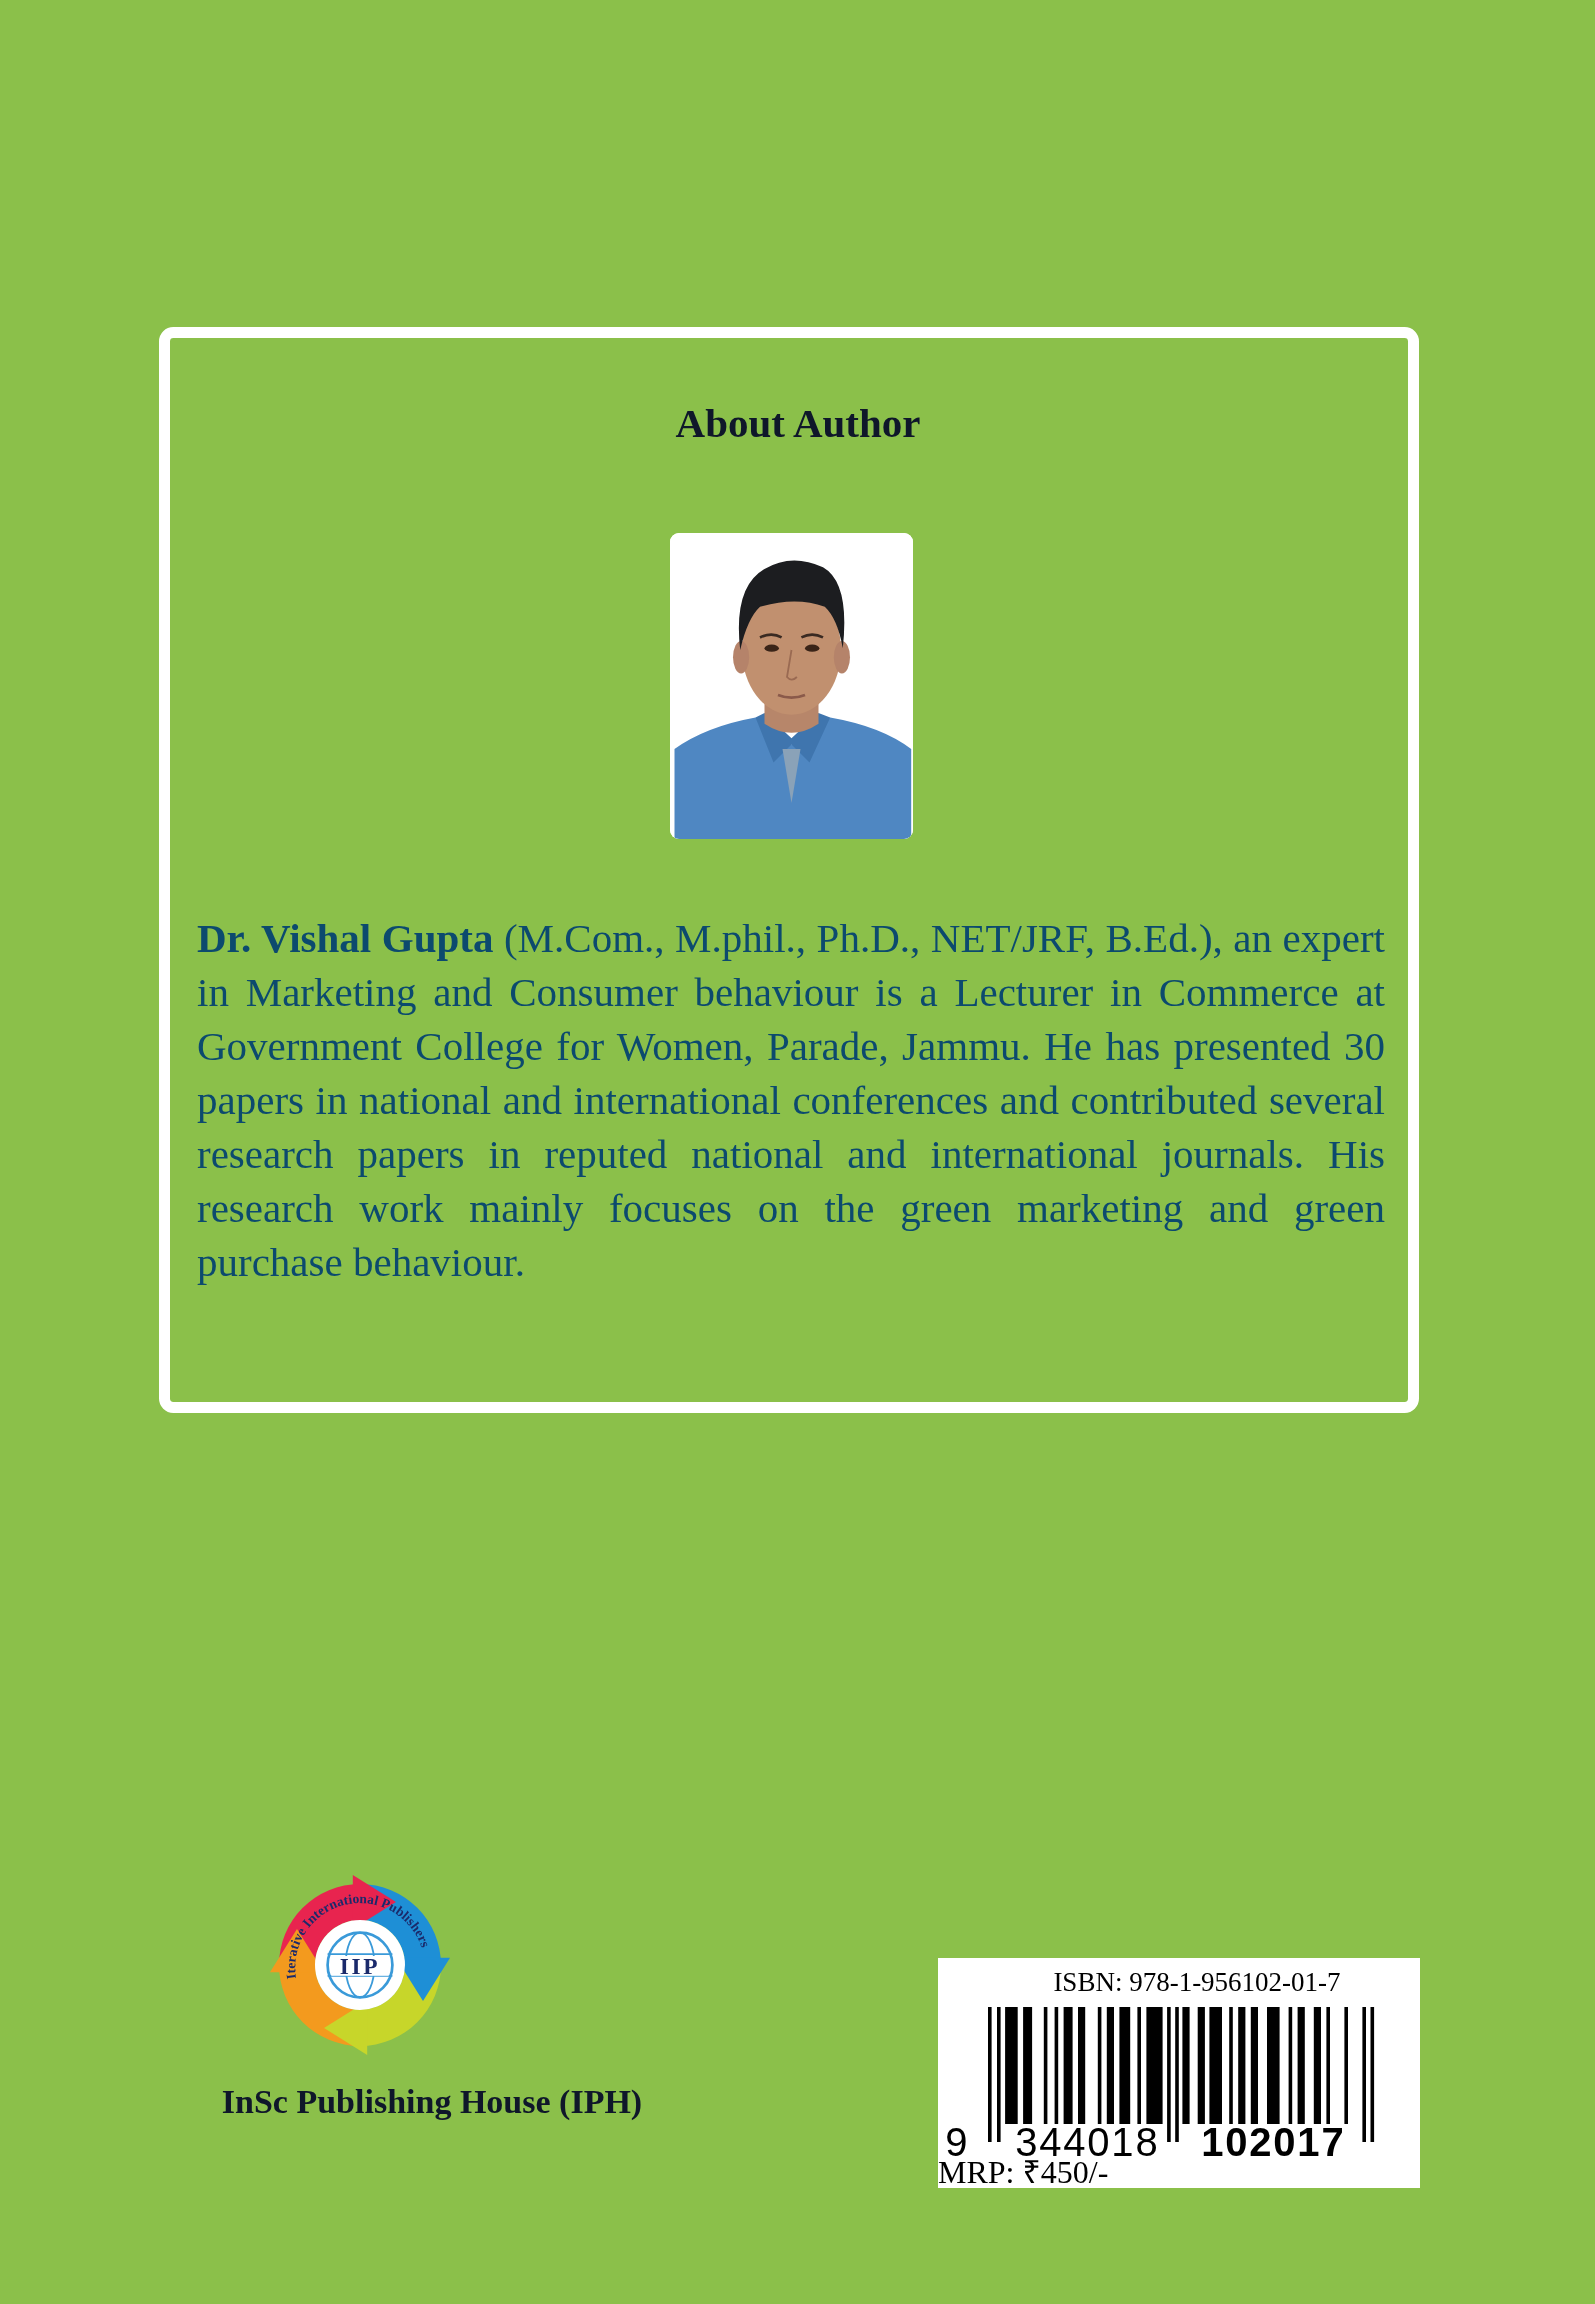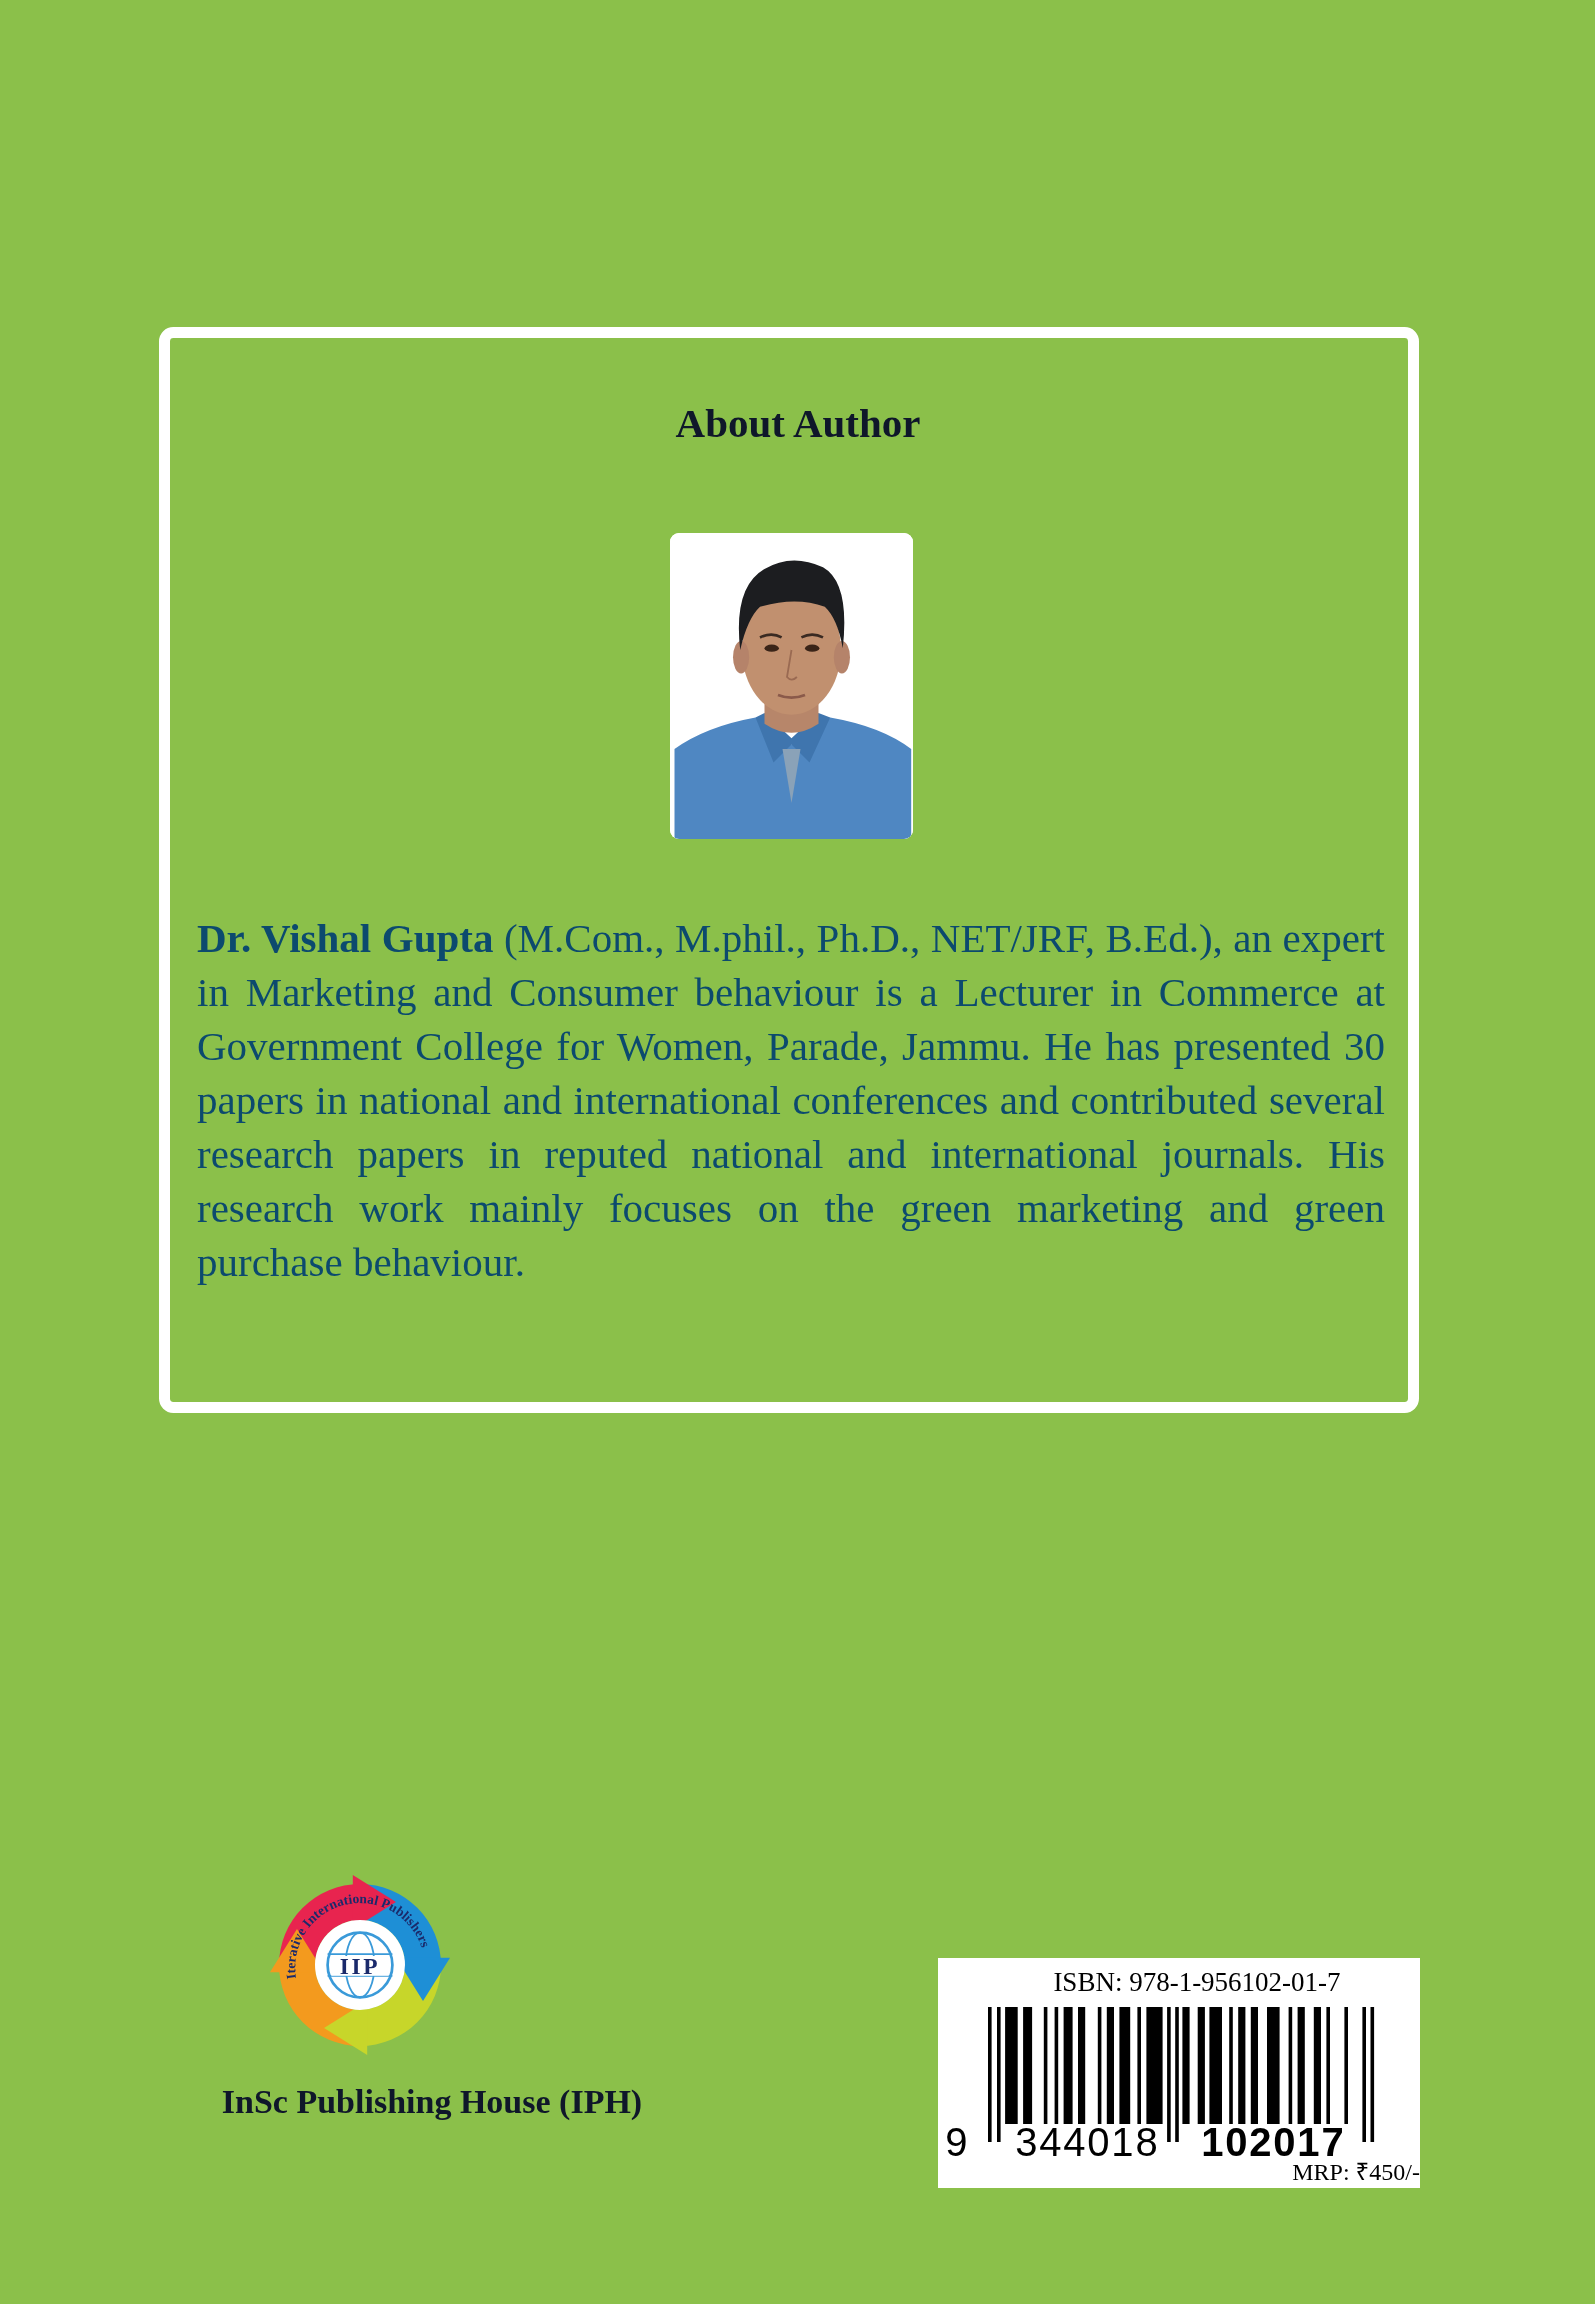--- a/index.html
+++ b/index.html
@@ -40,22 +40,22 @@
     position:absolute; left:0; width:100%; top:9px; text-align:center;
     font-family:"Liberation Serif", serif; font-size:27px; line-height:31px; padding-left:36px; box-sizing:border-box;
   }
   .bars { position:absolute; left:50px; top:49px; width:387px; height:135px; }
   .ean-digits {
     position:absolute; left:7.2px; top:164px; width:468px; height:40px;
     font-family:"Liberation Sans", "DejaVu Sans", sans-serif; font-size:40px; line-height:40px;
   }
   .ean-digits span { position:absolute; top:0; }
   .mrp {
-    position:absolute; left:0; width:100%; top:200px; text-align:right;
-    font-family:"Liberation Serif", serif; font-size:24px; line-height:29px;
+    position:absolute; left:0; width:100%; top:200px; text-align:left;
+    font-family:"Liberation Serif", serif; font-size:32px; line-height:29px;
   }
 </style>
 </head>
 <body>
 
 <div class="frame"></div>
 
 <div class="heading">About Author</div>
 
 <div class="photo">

